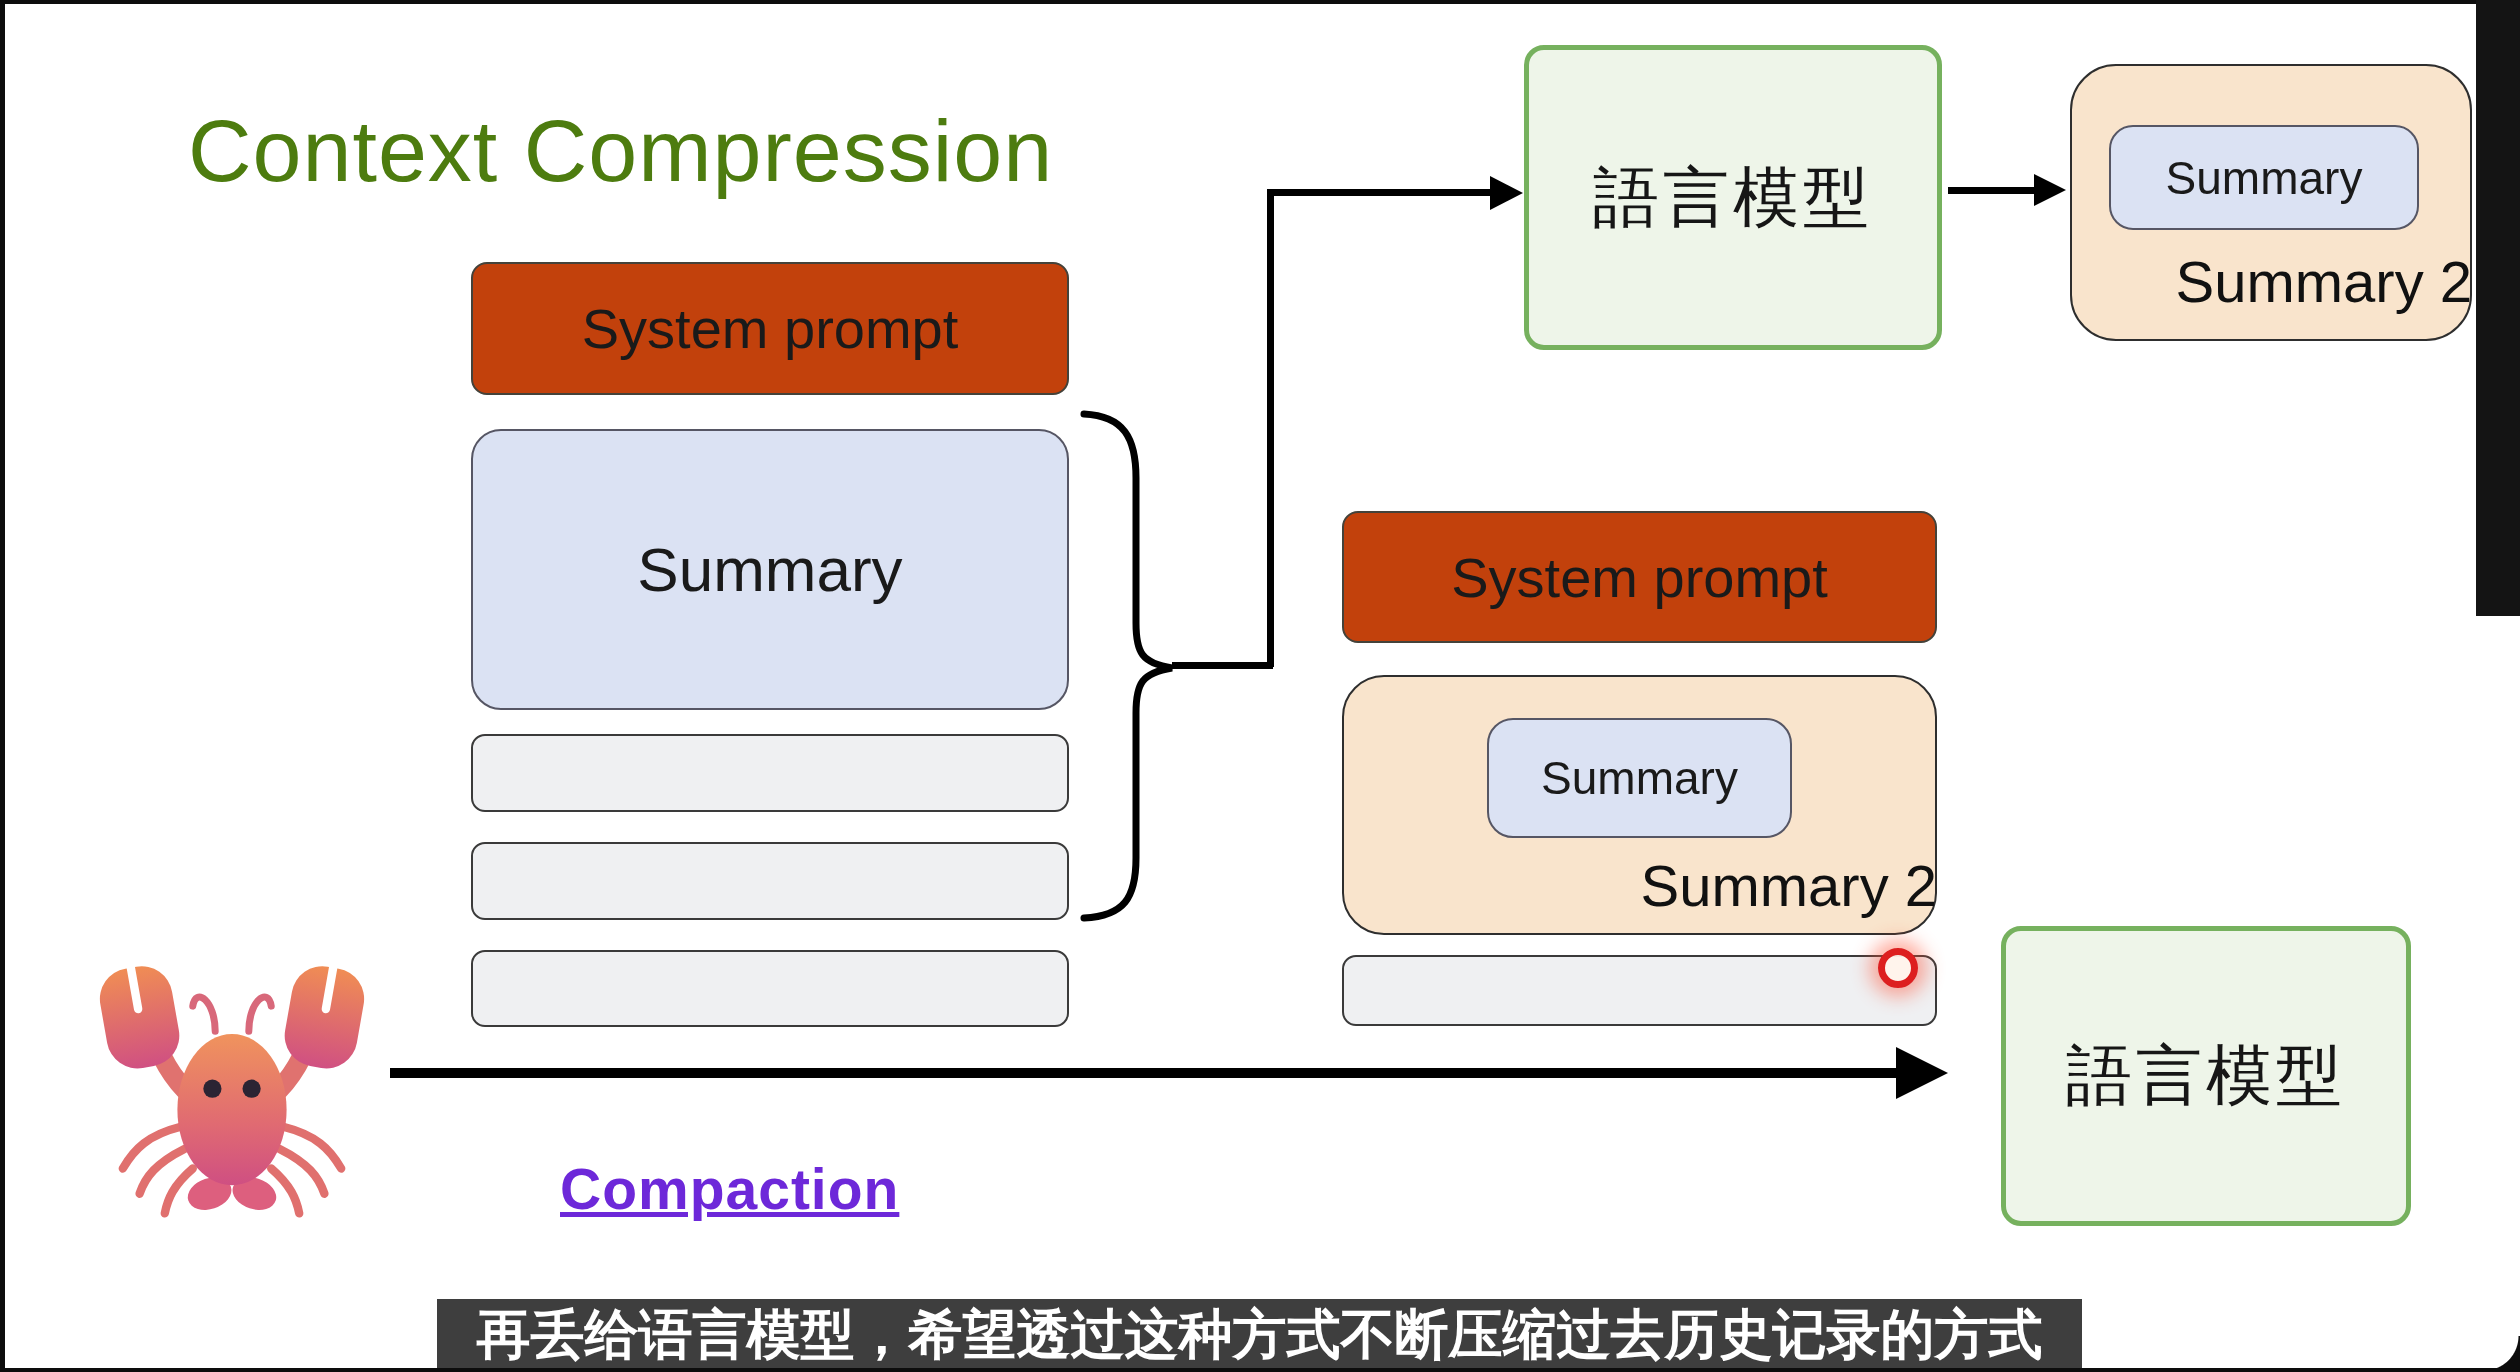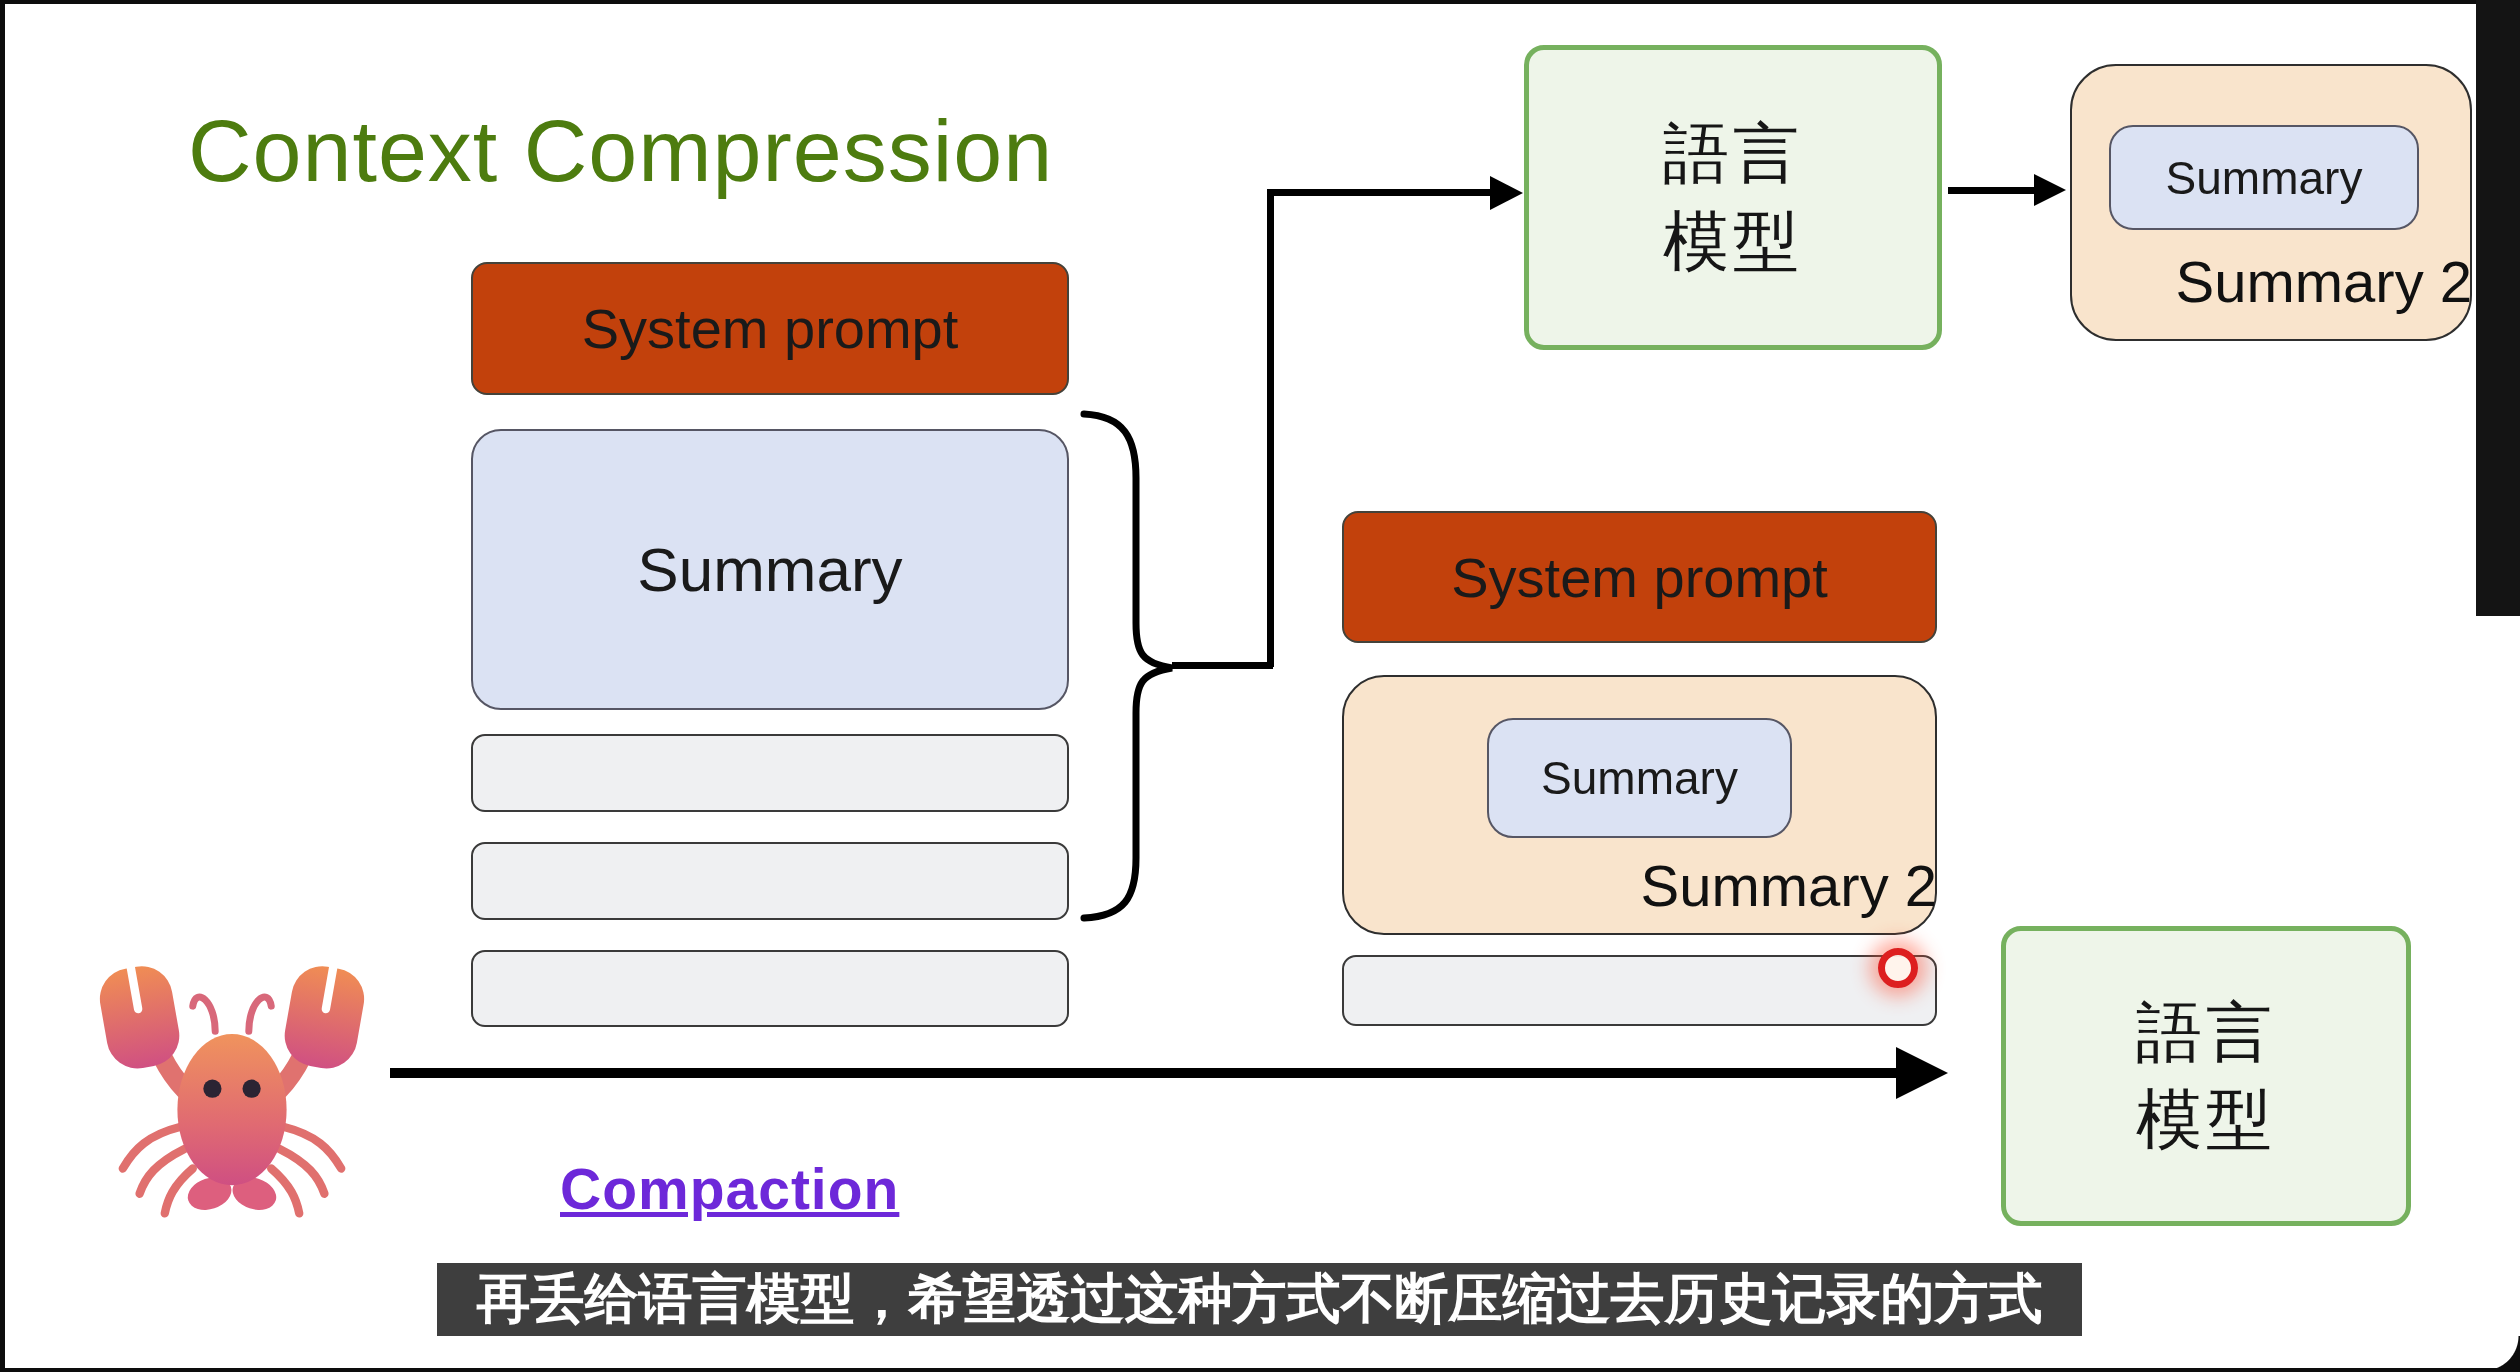--- a/index.html
+++ b/index.html
@@ -15,32 +15,32 @@
   #right-bar{position:absolute;left:2476px;top:0;width:44px;height:616px;background:#141414;}
   #corner-br{position:absolute;right:0;bottom:0;width:36px;height:36px;
     background:radial-gradient(circle 36px at 0 0, rgba(0,0,0,0) 0 34px, #0d0d0d 35px);}
 
   .box{position:absolute;box-sizing:border-box;display:flex;align-items:center;justify-content:center;}
   .yellow{background:#c2410c;border:2px solid #44423a;border-radius:16px;font-size:56px;}
   .lavender{background:#dbe2f3;border:2px solid #565664;}
   .peach{background:#f9e4cc;border:2.5px solid #2e2e2e;}
   .graybar{background:#eff0f2;border:2px solid #3a3a3a;border-radius:14px;}
   .greenbox{background:#eef5e9;border:5px solid #76b15e;border-radius:20px;
-    flex-direction:column;font-size:66px;line-height:1.32;letter-spacing:4px;color:#161616;}
+    font-size:66px;line-height:1.32;letter-spacing:4px;color:#161616;}
 
   .line-h,.line-v{position:absolute;background:#000;}
   .arrowhead{position:absolute;width:0;height:0;}
 
   #title{position:absolute;left:188px;top:100px;font-size:88px;font-weight:300;
     letter-spacing:1px;color:#4d7c0f;white-space:nowrap;}
 
   #compaction{position:absolute;left:560px;top:1156px;font-size:57px;font-weight:800;
     color:#6d28d9;letter-spacing:1px;text-decoration:underline;}
 
-  #subtitle-bar{position:absolute;left:437px;top:1263px;width:1645px;height:73px;
+  #subtitle-bar{position:absolute;left:437px;top:1299px;width:1645px;height:73px;
     background:#3e3e3e;display:flex;align-items:center;justify-content:center;}
   #subtitle-bar span{color:#ffffff;font-weight:700;font-size:54px;white-space:nowrap;
     font-family:"Liberation Sans","DejaVu Sans",sans-serif;}
 
   #laser-dot{position:absolute;left:1878px;top:948px;width:26px;height:26px;border-radius:50%;
     border:7px solid #dd1f1f;background:rgba(255,243,235,.95);
     box-shadow:0 0 18px 9px rgba(255,80,50,.45);}
 
   .summary2-label{position:absolute;left:0;right:0;text-align:right;font-size:58px;color:#111;}
 </style>

